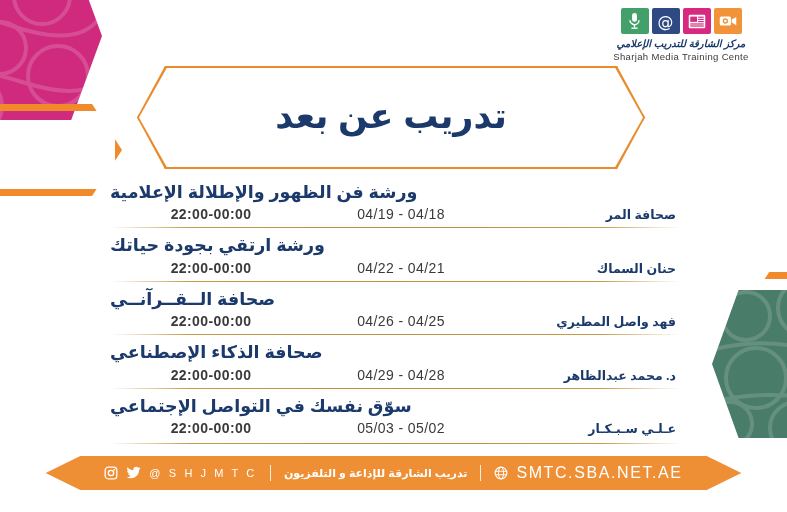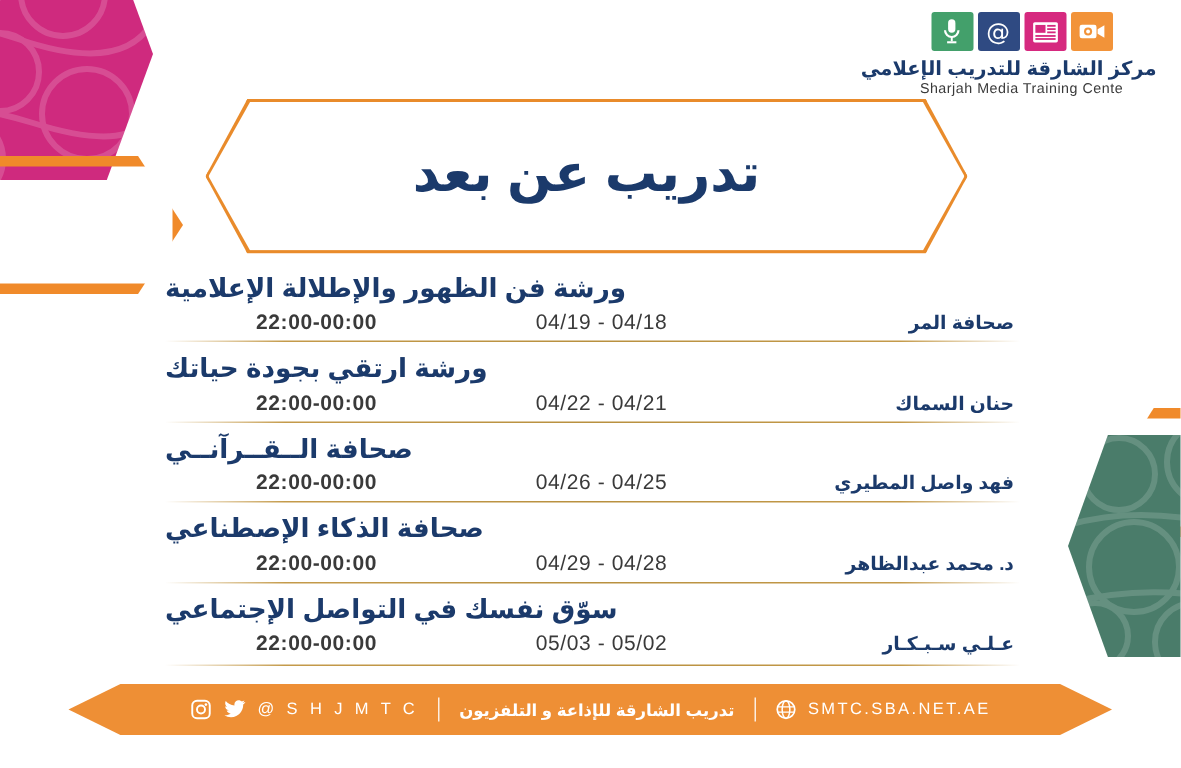--- a/index.html
+++ b/index.html
@@ -56,22 +56,22 @@
   #brand-tiles{
     display:flex;justify-content:center;gap:3px;margin-bottom:4px;
   }
   .tile{
     width:28px;height:26px;border-radius:2px;
     display:flex;align-items:center;justify-content:center;
     color:#ffffff;
   }
   .tile svg{display:block;}
   #brand-ar{
-    font-size:13px;font-weight:bold;color:#1b3a6b;letter-spacing:.1px;
-    line-height:1.25;white-space:nowrap;
+    font-size:10px;font-weight:bold;color:#1b3a6b;letter-spacing:.1px;
+    line-height:1.25;white-space:nowrap;font-style:italic;
   }
   #brand-en{
     font-size:9.5px;color:#3a3a3a;letter-spacing:.35px;
     line-height:1.3;white-space:nowrap;direction:ltr;
   }
 
   
   #title-banner{
     position:absolute;left:137px;top:66px;width:508px;height:103px;
   }
@@ -169,21 +169,21 @@
   }
   .f-divider{
     width:1px;height:16px;background:rgba(255,255,255,.85);
     margin:0 5px;
   }
   #authority{
     font-size:11px;font-weight:bold;direction:rtl;white-space:nowrap;
     letter-spacing:.2px;
   }
   #website{
-    font-size:11px;letter-spacing:1.6px;white-space:nowrap;
+    font-size:16px;letter-spacing:1.6px;white-space:nowrap;
   }
 </style>
 </head>
 <body>
 
 <div class="deco hex-solid" id="hex-pink">
   <svg class="hex-pattern" viewBox="0 0 220 168" preserveAspectRatio="none">
     <g fill="none" stroke="#ffffff" stroke-width="4" opacity="0.55">
       <circle cx="40" cy="30" r="26"></circle>
         <circle cx="100" cy="22" r="30"></circle>

